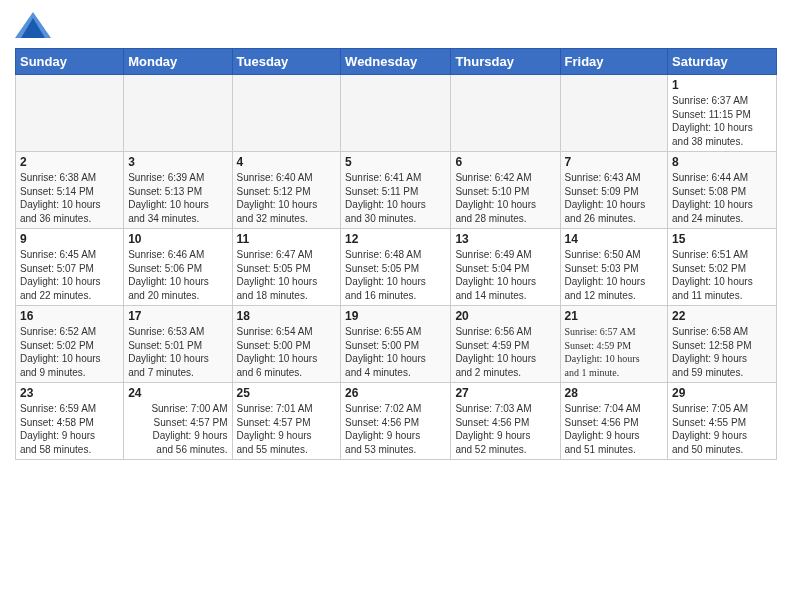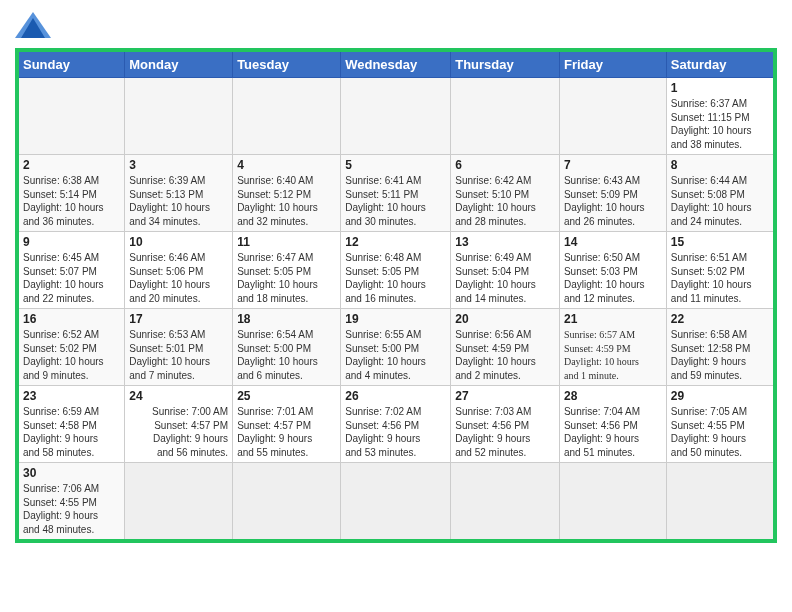--- a/index.html
+++ b/index.html
@@ -48,21 +48,21 @@
       line-height: 1.1;
     }
     .location {
       font-size: 15px;
       color: #444;
     }
     
     .calendar {
       width: 100%;
       border-collapse: collapse;
-      border: 4px solid #22c55e;
+      border: 1px solid #22c55e;
     }
     .calendar th {
       background: #3a6fc4;
       color: #fff;
       font-size: 13px;
       font-weight: bold;
       padding: 5px 4px;
       text-align: left;
       border: 1px solid #2a5ab0;
     }
@@ -348,30 +348,15 @@
 and 51 minutes.</div>
           </td>
           <td>
             <span class="day-num">29</span>
             <div class="day-info" style="white-space: pre-line;">Sunrise: 7:05 AM
 Sunset: 4:55 PM
 Daylight: 9 hours
 and 50 minutes.</div>
           </td>
         </tr>
-        <tr class="row-even">
-          <td>
-            <span class="day-num">30</span>
-            <div class="day-info" style="white-space: pre-line;">Sunrise: 7:06 AM
-Sunset: 4:55 PM
-Daylight: 9 hours
-and 48 minutes.</div>
-          </td>
-          <td class="empty"></td>
-          <td class="empty"></td>
-          <td class="empty"></td>
-          <td class="empty"></td>
-          <td class="empty"></td>
-          <td class="empty"></td>
-        </tr>
       </tbody>
   </table>
 </div>
 
 </body></html>

